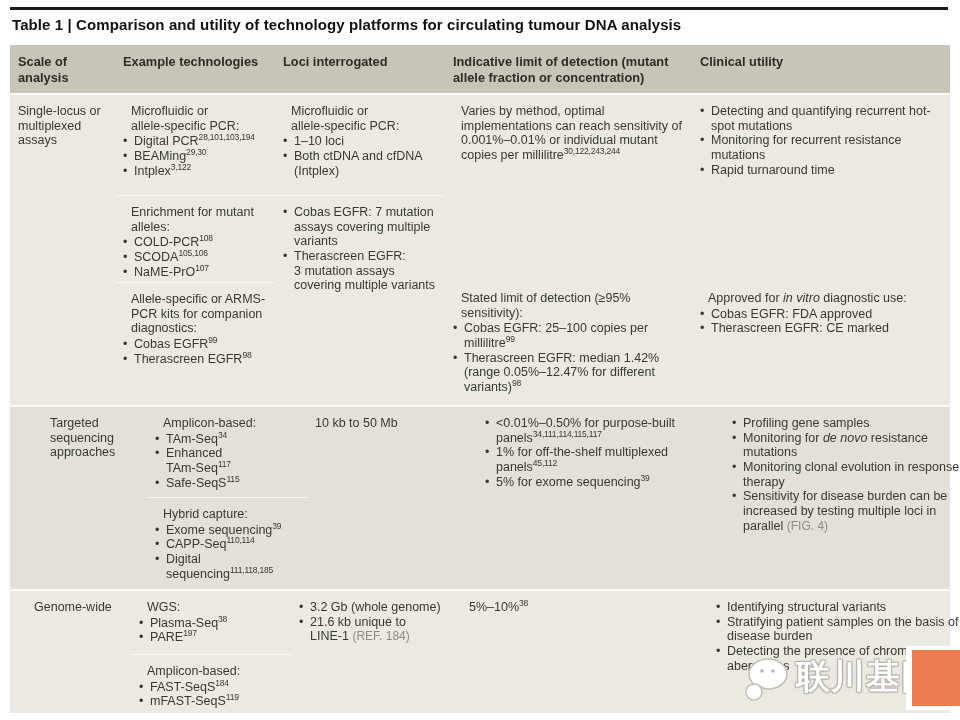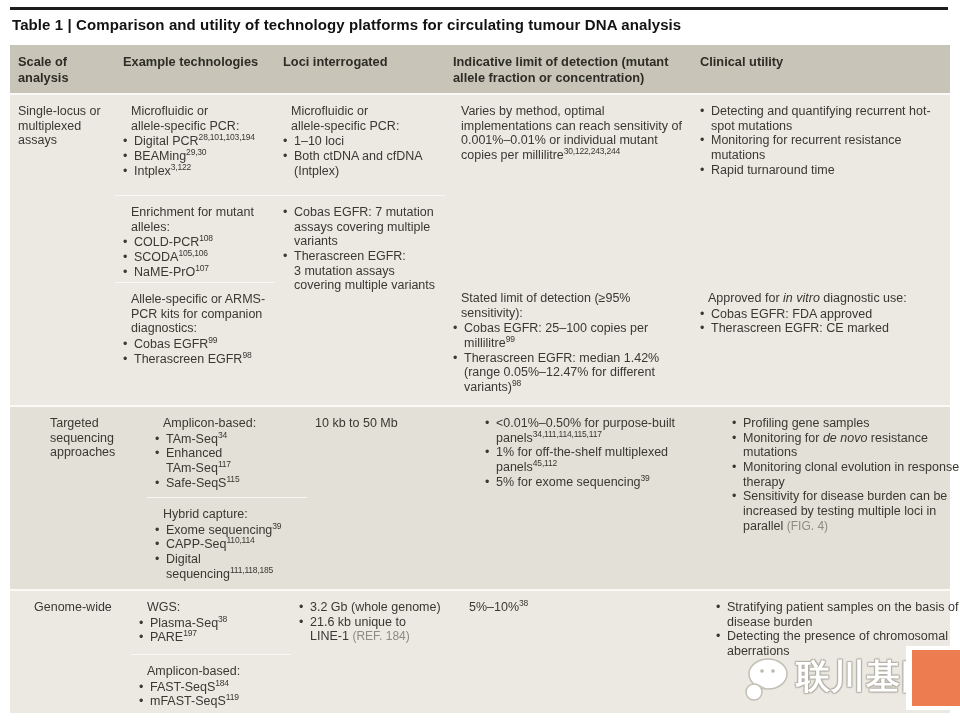--- a/index.html
+++ b/index.html
@@ -179,20 +179,21 @@
       <div class="cell">
         <div class="li">3.2 Gb (whole genome)</div>
         <div class="li">21.6&nbsp;kb unique to<br>LINE-1 <span class="rf">(REF. 184)</span></div>
       </div>
     </div>
     <div class="col">
       <div class="cell">5%–10%<sup>38</sup></div>
     </div>
     <div class="col">
       <div class="cell">
+        <div class="li">Identifying structural variants</div>
         <div class="li">Stratifying patient samples on the basis of disease burden</div>
         <div class="li">Detecting the presence of chromosomal aberrations</div>
       </div>
     </div>
   </div>
 
 </div>
 
 <div class="wm">
   <span class="wm-icon">

